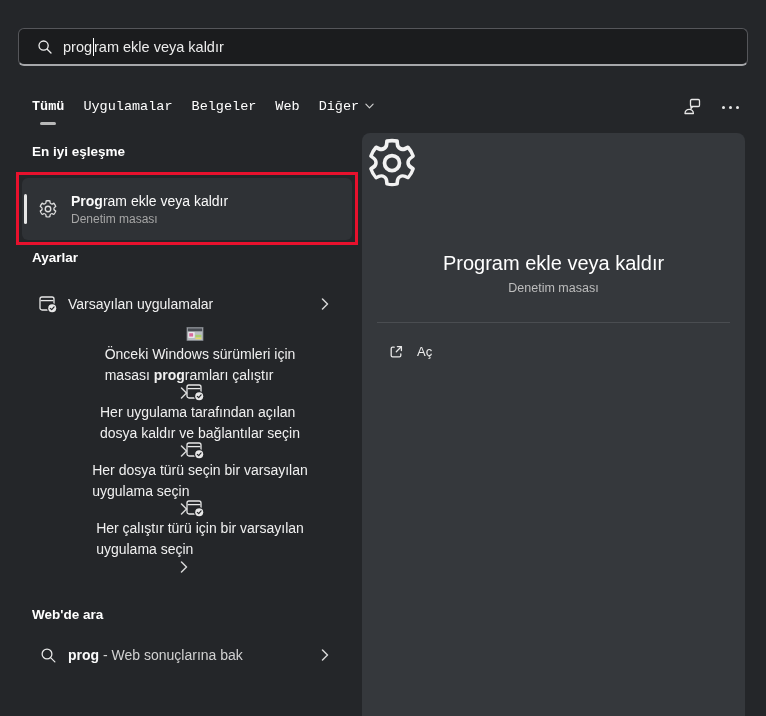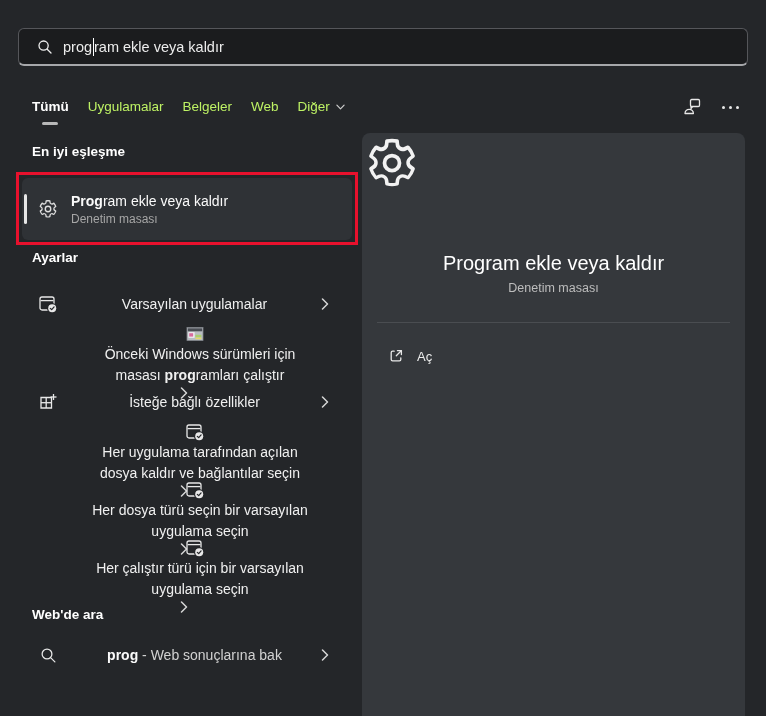--- a/index.html
+++ b/index.html
@@ -18,22 +18,22 @@
     background:#1b1c1e;border:1px solid #55565a;border-bottom:2px solid #a6a7aa;
     border-radius:6px;box-sizing:border-box;
     display:flex;align-items:center;padding:0 12px;
   }
   .searchbox .mag{width:16px;height:16px;margin:0 10px 0 6px;flex:0 0 auto;}
   .searchtext{font-size:14.5px;color:#ececec;display:flex;align-items:center;white-space:pre;}
   .caret{width:1px;height:18px;background:#fff;margin:0 0.5px;animation:blink 1.1s steps(1) infinite;}
   @keyframes blink{50%{opacity:0;}}
 
   
-  .tabsrow{position:absolute;left:32px;top:92px;right:26px;height:30px;display:flex;align-items:center;}
-  .tab{position:relative;margin-right:19px;font-size:13.5px;color:#bef264;cursor:default;padding-bottom:2px;}
+  .tabsrow{position:absolute;left:32px;top:92px;right:26px;height:30px;display:flex;align-items:center;font-family:Liberation Mono, monospace;}
+  .tab{position:relative;margin-right:19px;font-size:13.5px;color:#ffffff;cursor:default;padding-bottom:2px;}
   .tab.active{color:#ffffff;font-weight:700;}
   .tab.active .pill{
     position:absolute;left:50%;transform:translateX(-50%);bottom:-9px;
     width:16px;height:3px;border-radius:2px;background:#b8b8b8;
   }
   .tab .dd{display:inline-block;margin-left:6px;vertical-align:1px;}
   .topicons{margin-left:auto;display:flex;align-items:center;gap:18px;}
   .topicons .tico{width:20px;height:20px;display:flex;align-items:center;justify-content:center;}
 
   
@@ -50,41 +50,41 @@
   .bm-title{font-size:14px;color:#fafafa;}
   .bm-title b{font-weight:700;}
   .bm-sub{font-size:12px;color:#a6a6a6;margin-top:3px;}
   .redbox{
     position:absolute;left:16px;top:172px;width:342px;height:73px;
     border:3px solid #e8112d;box-sizing:border-box;pointer-events:none;z-index:5;
   }
 
   
   .slist{position:absolute;left:16px;top:284px;width:336px;}
-  .s-item{display:flex;align-items:center;padding:0 0 0 22px;box-sizing:border-box;text-align:center;}
+  .s-item{display:flex;align-items:center;padding:0 0 0 22px;box-sizing:border-box;}
   .s-item.h1{height:40px;}
   .s-item.h2{height:58px;flex-direction:column;}
   .s-item .ic{width:20px;height:20px;flex:0 0 auto;display:flex;align-items:center;justify-content:center;}
   .s-item .txt{flex:1;margin-left:10px;font-size:14px;color:#f0f0f0;line-height:21px;}
   .s-item .txt b{font-weight:700;}
   .s-item .chev{flex:0 0 auto;margin-right:22px;width:9px;height:14px;display:flex;align-items:center;}
   .weblist{position:absolute;left:16px;top:635px;width:336px;}
   .web-rest{color:#d2d2d2;margin-top:32px;}
   .web-q{font-weight:700;color:#fafafa;}
 
   
   .panel{
     position:absolute;left:362px;top:133px;width:383px;height:583px;
     background:#35383c;border-radius:8px 8px 0 0;
   }
   .panel .biggear{position:absolute;left:524px;top:170px;width:60px;height:60px;color:#f2f2f2;}
   .panel-title{position:absolute;left:362px;top:252px;width:383px;text-align:center;font-size:20px;color:#ffffff;}
   .panel-sub{position:absolute;left:362px;top:281px;width:383px;text-align:center;font-size:12.5px;color:#bdbdbd;}
   .panel-divider{position:absolute;left:377px;top:322px;width:353px;height:1px;background:#4a4d51;}
-  .panel-open{position:absolute;left:388px;top:344px;display:flex;align-items:flex-end;height:20px;}
+  .panel-open{position:absolute;left:388px;top:344px;display:flex;align-items:flex-start;height:20px;}
   .panel-open .oic{width:16px;height:16px;margin-right:13px;}
   .panel-open .olabel{font-size:13px;color:#ececec;}
 
   .dots{display:flex;gap:4px;}
   .dots i{width:3px;height:3px;border-radius:50%;background:#e8e8e8;}
   svg{display:block;}
 </style>
 </head>
 <body>
 
@@ -199,37 +199,20 @@
         <span class="ln"><span>Önceki Windows sürümleri için</span></span><br>
         <span class="ln"><span>masası </span><b>prog</b><span>ramları çalıştır</span></span>
       </span>
       <span class="chev">
           <svg viewBox="0 0 8 12" width="8" height="12" fill="none" stroke="#d6d6d6" stroke-width="1.5" stroke-linecap="round" stroke-linejoin="round">
             <path d="M1.5 1l5 5-5 5"></path>
           </svg>
         </span>
     </div>
 
-    <div class="s-item h1">
-      <span class="ic">
-        <svg viewBox="0 0 20 20" width="20" height="20" fill="none" stroke="#e8e8e8" stroke-width="1.3">
-          <path d="M3 5.5h10.5V16H3z"></path>
-          <line x1="8.2" y1="5.5" x2="8.2" y2="16"></line>
-          <line x1="3" y1="10.7" x2="13.5" y2="10.7"></line>
-          <line x1="15.5" y1="2" x2="15.5" y2="8"></line>
-          <line x1="12.5" y1="5" x2="18.5" y2="5"></line>
-        </svg>
-      </span>
-      <span class="txt"><span>İsteğe bağlı özellikler</span></span>
-      <span class="chev">
-          <svg viewBox="0 0 8 12" width="8" height="12" fill="none" stroke="#d6d6d6" stroke-width="1.5" stroke-linecap="round" stroke-linejoin="round">
-            <path d="M1.5 1l5 5-5 5"></path>
-          </svg>
-        </span>
-    </div>
 
     <div class="s-item h2">
       <span class="ic">
         <svg viewBox="0 0 20 20" width="20" height="20">
           <rect x="2" y="3" width="14" height="13" rx="2" fill="none" stroke="#e8e8e8" stroke-width="1.3"></rect>
           <line x1="2.6" y1="6.6" x2="15.4" y2="6.6" stroke="#e8e8e8" stroke-width="1.3"></line>
           <circle cx="14.2" cy="14.2" r="5.2" fill="#242629"></circle>
           <circle cx="14.2" cy="14.2" r="4" fill="#e8e8e8"></circle>
           <path d="m12.3 14.3 1.4 1.4 2.4-2.8" fill="none" stroke="#242629" stroke-width="1.2" stroke-linecap="round" stroke-linejoin="round"></path>
         </svg>

